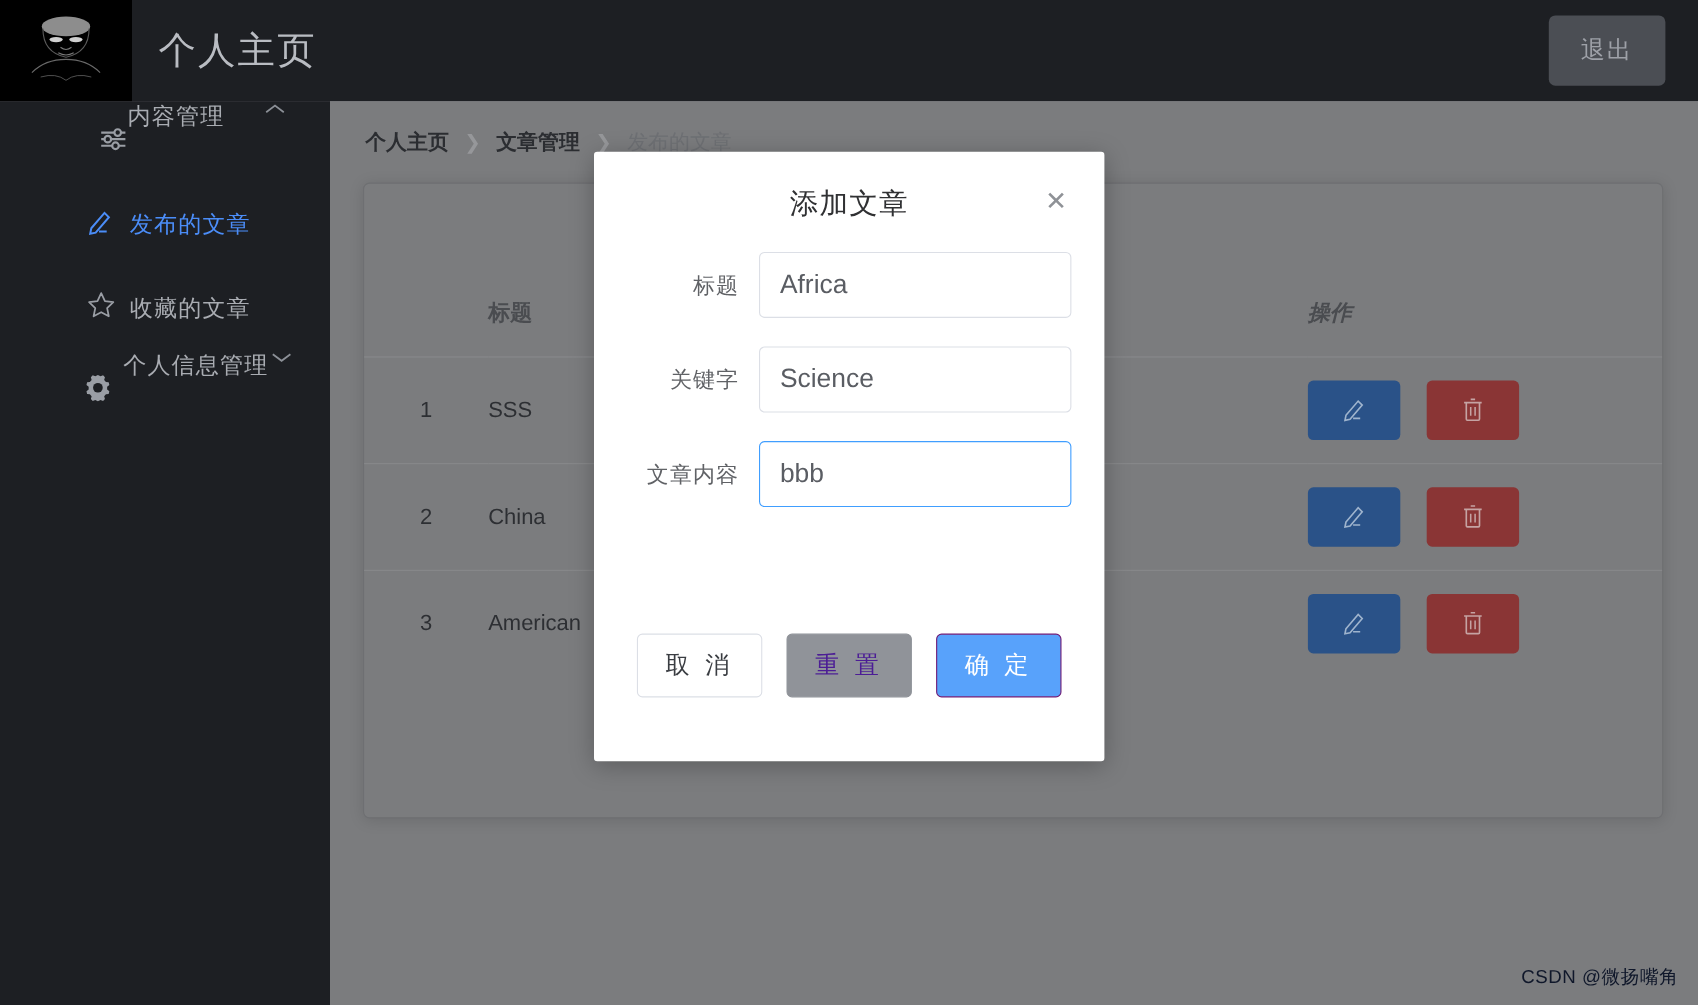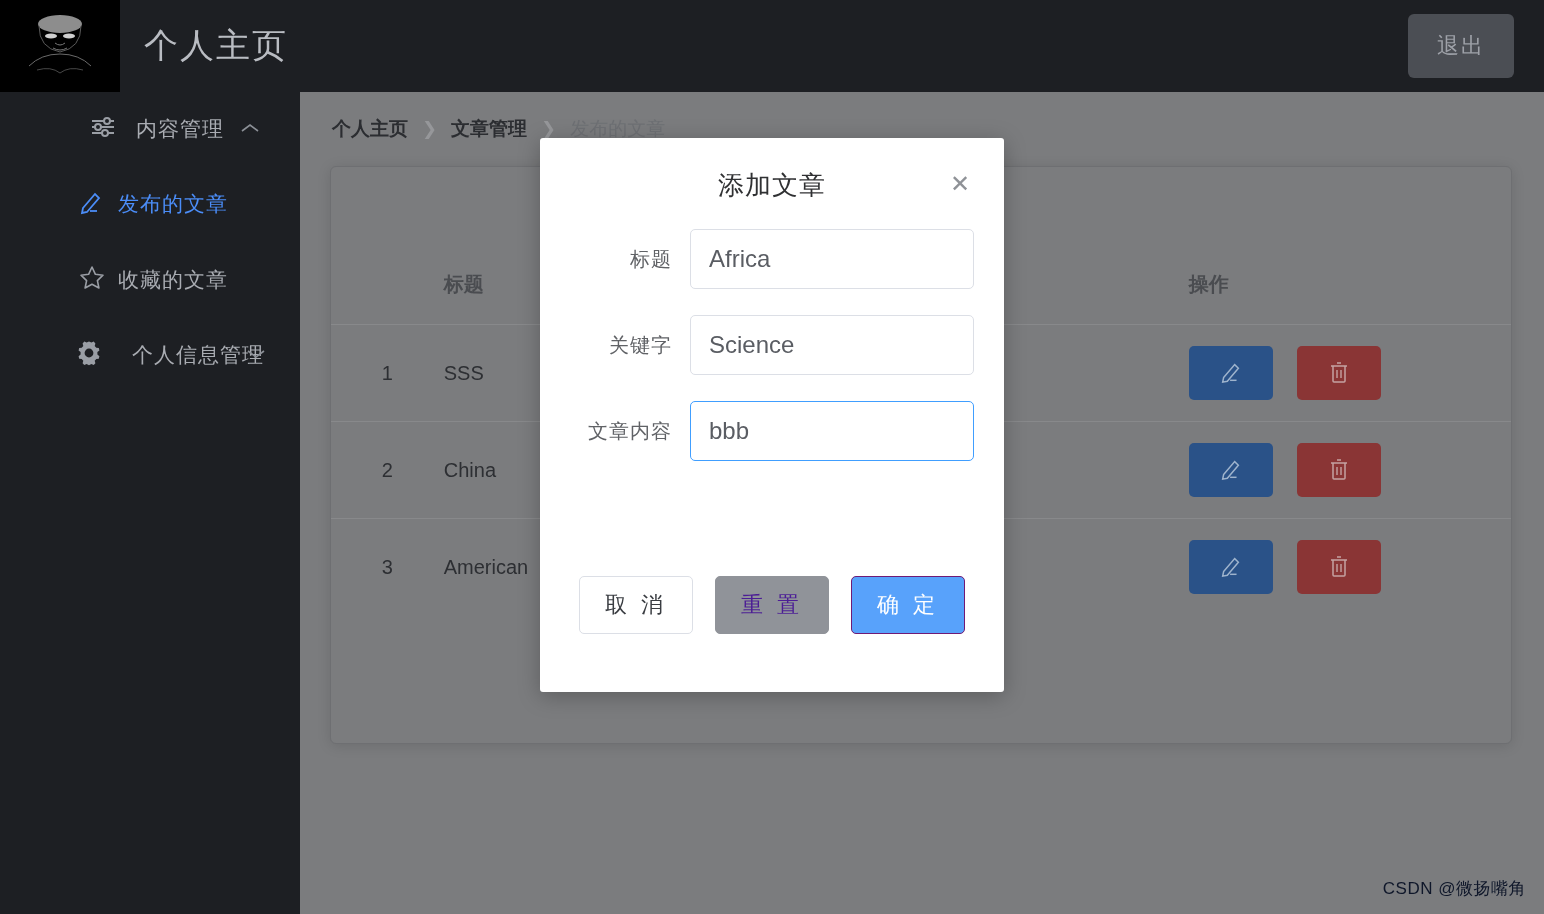--- a/index.html
+++ b/index.html
@@ -50,22 +50,22 @@
   }
 
   
   .sidebar {
     position: absolute; left: 0; top: 92px;
     width: 300px; height: 822px;
     background: #1d1f23;
   }
   .side-group {
     height: 74px;
-    display: flex; align-items: center;
-    padding-left: 88px;
+    display: flex; align-items: flex-start;
+    padding-left: 68px;
     position: relative;
     cursor: pointer;
   }
   .side-group .icon { position: absolute; left: 90px; top: 50%; transform: translateY(-50%); }
   .side-group-label { font-size: 21px; color: #a9acb2; letter-spacing: 1px; margin-left: 48px; }
   .caret { position: absolute; color: #8c9097; font-size: 16px; }
 
   .side-item {
     height: 76px;
     display: flex; align-items: center;
@@ -109,21 +109,21 @@
   }
   table.data td {
     font-size: 20px; color: #2d2f33;
     padding: 0; height: 97px;
     border-top: 1px solid #88898b;
   }
   .col-idx { width: 112px; text-align: center !important; }
   .col-title { width: 180px; }
   .col-key { width: 210px; }
   .col-time { width: 350px; }
-  .col-op { width: 320px; }
+  .col-op { width: 320px; font-style: italic; }
 
   .op-btns { display: flex; gap: 24px; }
   .btn-icon {
     width: 84px; height: 54px;
     border: none; border-radius: 5px;
     display: flex; align-items: center; justify-content: center;
     cursor: pointer;
   }
   .btn-edit { background: #2a5288; }
   .btn-del  { background: #8a3535; }

